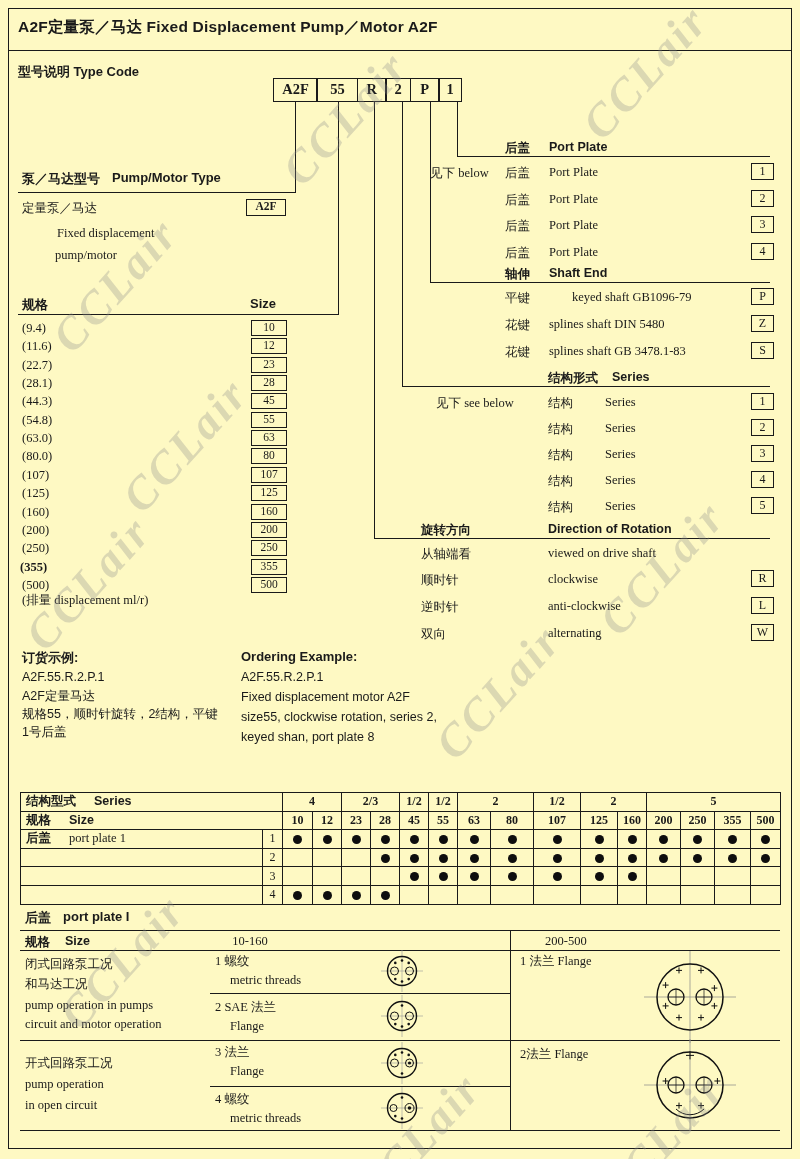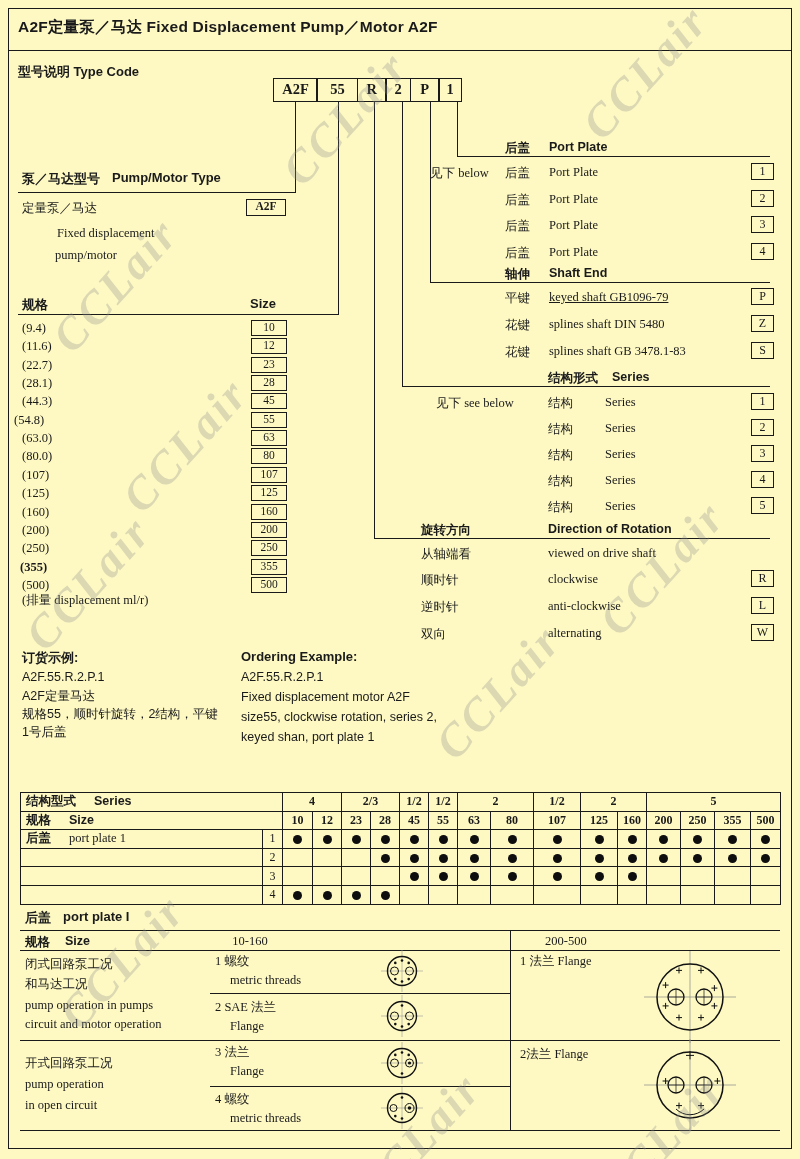--- a/index.html
+++ b/index.html
@@ -79,21 +79,21 @@
       <div class="abs ser" style="left: 22px; top: 321px;">(9.4)</div>
       <div class="szbox" style="left: 251px; top: 320px;">10</div>
       <div class="abs ser" style="left: 22px; top: 339.35px;">(11.6)</div>
       <div class="szbox" style="left: 251px; top: 338.35px;">12</div>
       <div class="abs ser" style="left: 22px; top: 357.7px;">(22.7)</div>
       <div class="szbox" style="left: 251px; top: 356.7px;">23</div>
       <div class="abs ser" style="left: 22px; top: 376.05px;">(28.1)</div>
       <div class="szbox" style="left: 251px; top: 375.05px;">28</div>
       <div class="abs ser" style="left: 22px; top: 394.4px;">(44.3)</div>
       <div class="szbox" style="left: 251px; top: 393.4px;">45</div>
-      <div class="abs ser" style="left: 14px; top: 412.75px;">(54.8)</div>
+      <div class="abs ser" style="left: 22px; top: 412.75px;">(54.8)</div>
       <div class="szbox" style="left: 251px; top: 411.75px;">55</div>
       <div class="abs ser" style="left: 22px; top: 431.1px;">(63.0)</div>
       <div class="szbox" style="left: 251px; top: 430.1px;">63</div>
       <div class="abs ser" style="left: 22px; top: 449.45px;">(80.0)</div>
       <div class="szbox" style="left: 251px; top: 448.45px;">80</div>
       <div class="abs ser" style="left: 22px; top: 467.8px;">(107)</div>
       <div class="szbox" style="left: 251px; top: 466.8px;">107</div>
       <div class="abs ser" style="left: 22px; top: 486.15px;">(125)</div>
       <div class="szbox" style="left: 251px; top: 485.15px;">125</div>
       <div class="abs ser" style="left: 22px; top: 504.5px;">(160)</div>
@@ -121,21 +121,21 @@
   <div class="abs ser" style="left:505px;top:218px;">后盖</div>
   <div class="abs ser" style="left:549px;top:218px;">Port Plate</div>
   <div class="vbox" style="left:751px;top:216px;">3</div>
   <div class="abs ser" style="left:505px;top:245px;">后盖</div>
   <div class="abs ser" style="left:549px;top:245px;">Port Plate</div>
   <div class="vbox" style="left:751px;top:243px;">4</div>
 
   <div class="abs sb" style="left:505px;top:266px;">轴伸</div>
   <div class="abs sb" style="left:549px;top:266px;">Shaft End</div>
   <div class="abs ser" style="left:505px;top:290px;">平键</div>
-  <div class="abs ser" style="left:549px;top:290px;text-decoration:underline;">keyed shaft GB1096-79</div>
+  <div class="abs ser" style="left:572px;top:290px;">keyed shaft GB1096-79</div>
   <div class="vbox" style="left:751px;top:288px;">P</div>
   <div class="abs ser" style="left:505px;top:317px;">花键</div>
   <div class="abs ser" style="left:549px;top:317px;">splines shaft DIN 5480</div>
   <div class="vbox" style="left:751px;top:315px;">Z</div>
   <div class="abs ser" style="left:505px;top:344px;">花键</div>
   <div class="abs ser" style="left:549px;top:344px;">splines shaft GB 3478.1-83</div>
   <div class="vbox" style="left:751px;top:342px;">S</div>
 
   <div class="abs sb" style="left:548px;top:370px;">结构形式</div>
   <div class="abs sb" style="left:612px;top:370px;">Series</div>
@@ -172,21 +172,21 @@
 
   <div class="abs sb13" style="left:22px;top:649px;">订货示例:</div>
   <div class="abs sans" style="left:22px;top:670px;">A2F.55.R.2.P.1</div>
   <div class="abs sans" style="left:22px;top:688px;">A2F定量马达</div>
   <div class="abs sans" style="left:22px;top:706px;">规格55，顺时针旋转，2结构，平键</div>
   <div class="abs sans" style="left:22px;top:724px;">1号后盖</div>
   <div class="abs sb13" style="left:241px;top:649px;">Ordering Example:</div>
   <div class="abs sans" style="left:241px;top:670px;">A2F.55.R.2.P.1</div>
   <div class="abs sans" style="left:241px;top:690px;">Fixed displacement motor A2F</div>
   <div class="abs sans" style="left:241px;top:710px;">size55, clockwise rotation, series 2,</div>
-  <div class="abs sans" style="left:241px;top:730px;">keyed shan, port plate 1</div>
+  <div class="abs sans" style="left:241px;top:730px;">keyed shan, port plate 8</div>
 
   <table id="series-table">
       <colgroup>
         <col style="width:242px">
         <col style="width:20px">
         <col style="width:30px">
         <col style="width:29px">
         <col style="width:29px">
         <col style="width:29px">
         <col style="width:29px">

